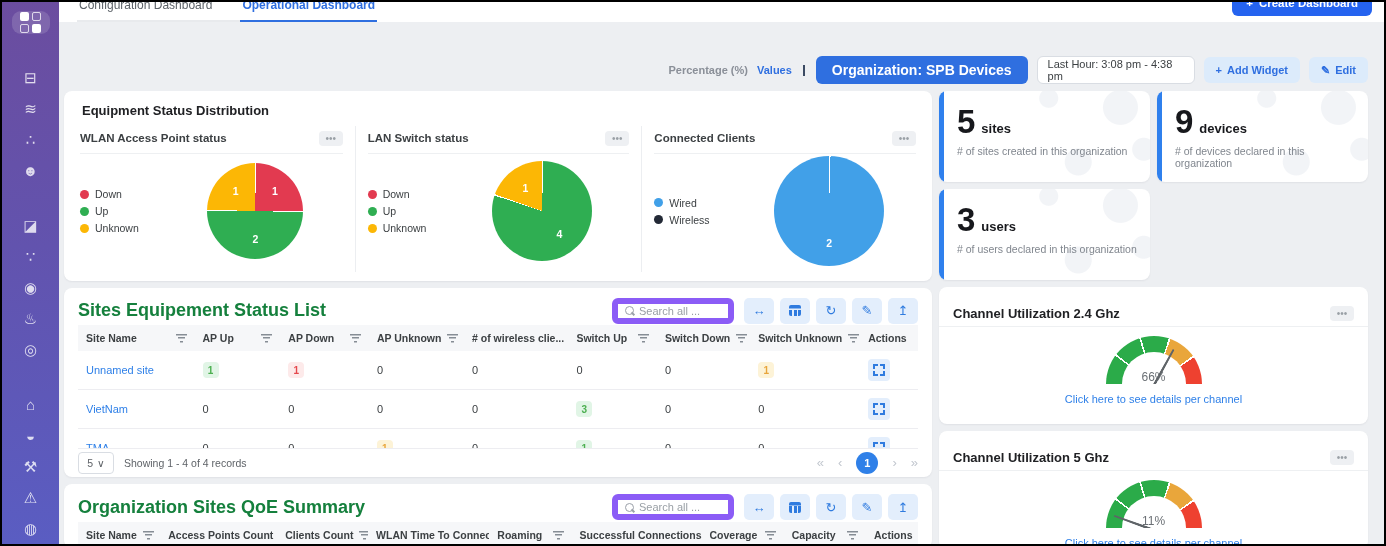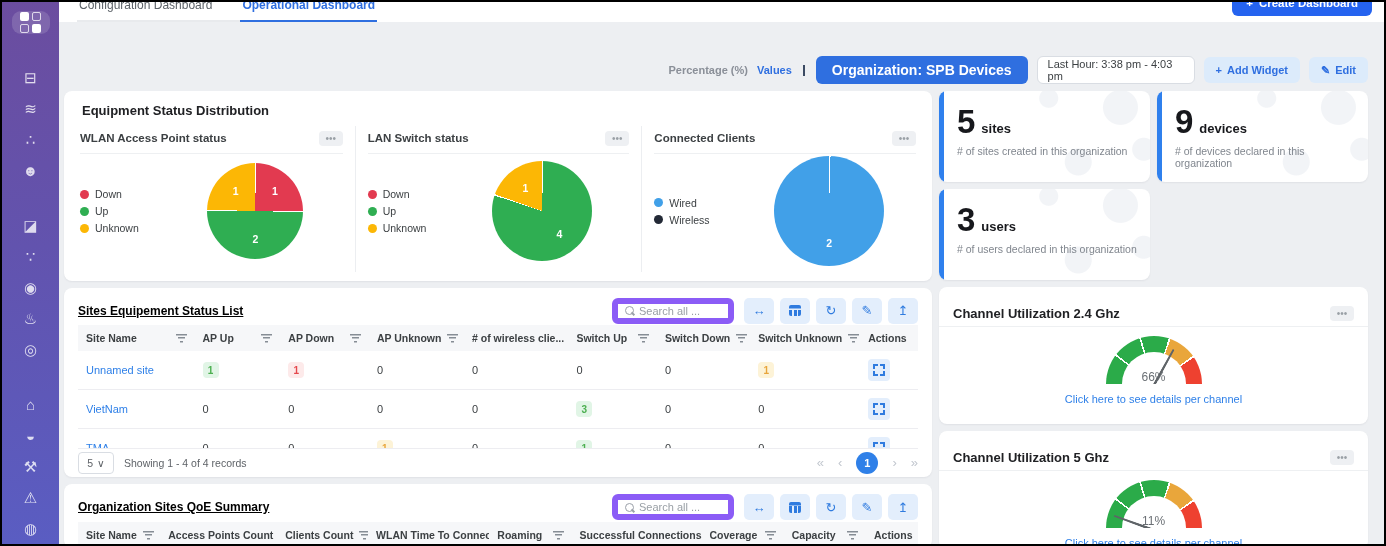--- a/index.html
+++ b/index.html
@@ -83,21 +83,21 @@
   .stat-card::before { content:""; position:absolute; left:0; top:0; bottom:0; width:5px; background:#2f80ed; }
   .stat-num { font-size:33px; font-weight:bold; color:#17181c; line-height:1; display:inline-block; }
   .stat-unit { font-size:13px; font-weight:bold; color:#17181c; margin-left:6px; }
   .stat-desc { font-size:10.5px; color:#80868e; margin-top:7px; }
 
   
   .tbl-panel { padding:8px 14px 0; display:flex; flex-direction:column; overflow:hidden; }
   .sites-panel { height:189px; }
   .qoe-panel { flex:1; min-height:64px; }
   .tbl-head { display:flex; align-items:center; height:30px; }
-  .tbl-title { font-size:12px; font-weight:bold; color:#000000; margin-right:auto;text-decoration:underline; }
+  .tbl-title { font-size:18px; font-weight:bold; color:#15803d; margin-right:auto; }
   .search-box { width:122px; height:26px; border:6px solid #8b5cf6; border-radius:6px; background:#fff;
                 display:flex; align-items:center; padding:0 7px; gap:5px; }
   .search-glyph { width:9px; height:9px; position:relative; flex:0 0 auto; }
   .search-glyph::before { content:""; position:absolute; width:7px; height:7px; border:1.5px solid #9aa0a8; border-radius:50%; }
   .search-glyph::after { content:""; position:absolute; width:1.5px; height:4px; background:#9aa0a8;
                          left:7px; top:6px; transform:rotate(-45deg); }
   .search-box input { border:none; outline:none; width:100%; font-size:11px; color:#3c4043;
                       font-family:inherit; background:transparent; }
   .search-box input::placeholder { color:#9aa0a6; }
   .tbl-tools { display:flex; gap:6px; margin-left:10px; }
@@ -207,21 +207,21 @@
       </button>
     </div>
 
     <div class="content">
 
       <div class="controls">
         <span class="pct-label">Percentage (%)</span>
         <span class="val-label">Values</span>
         <span class="vdivider"></span>
         <button class="org-btn">Organization: SPB Devices</button>
-        <div class="time-box">Last Hour: 3:38 pm - 4:03 pm</div>
+        <div class="time-box">Last Hour: 3:08 pm - 4:38 pm</div>
         <button class="soft-btn">
           <span>+</span>
           <span>Add Widget</span>
         </button>
         <button class="soft-btn">
           <span>✎</span>
           <span>Edit</span>
         </button>
       </div>
 

